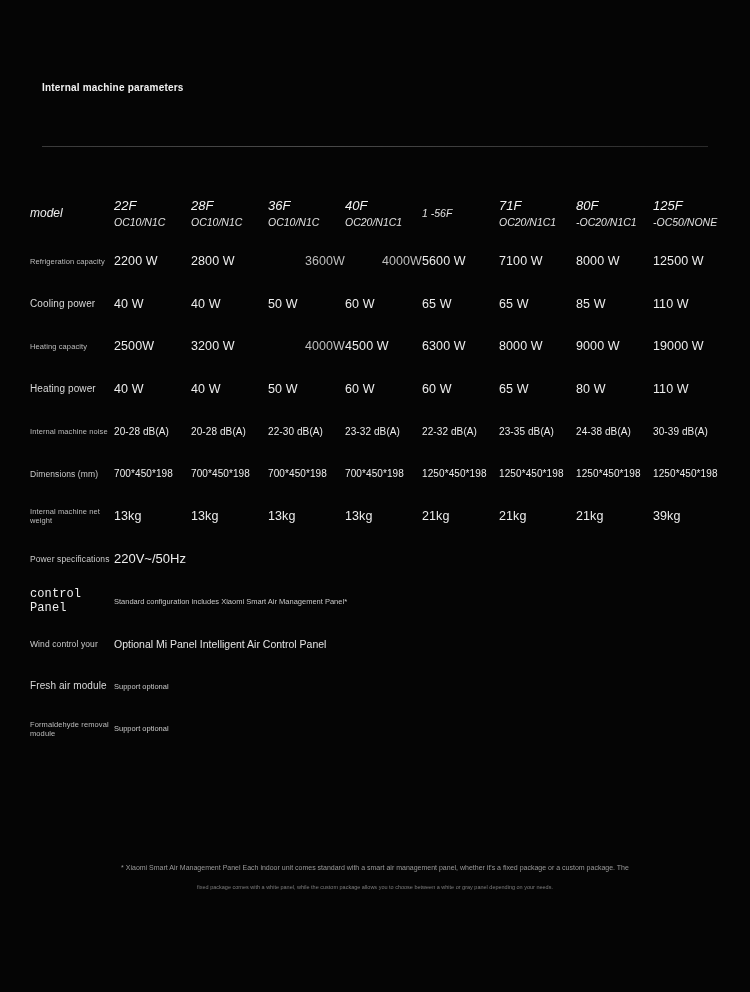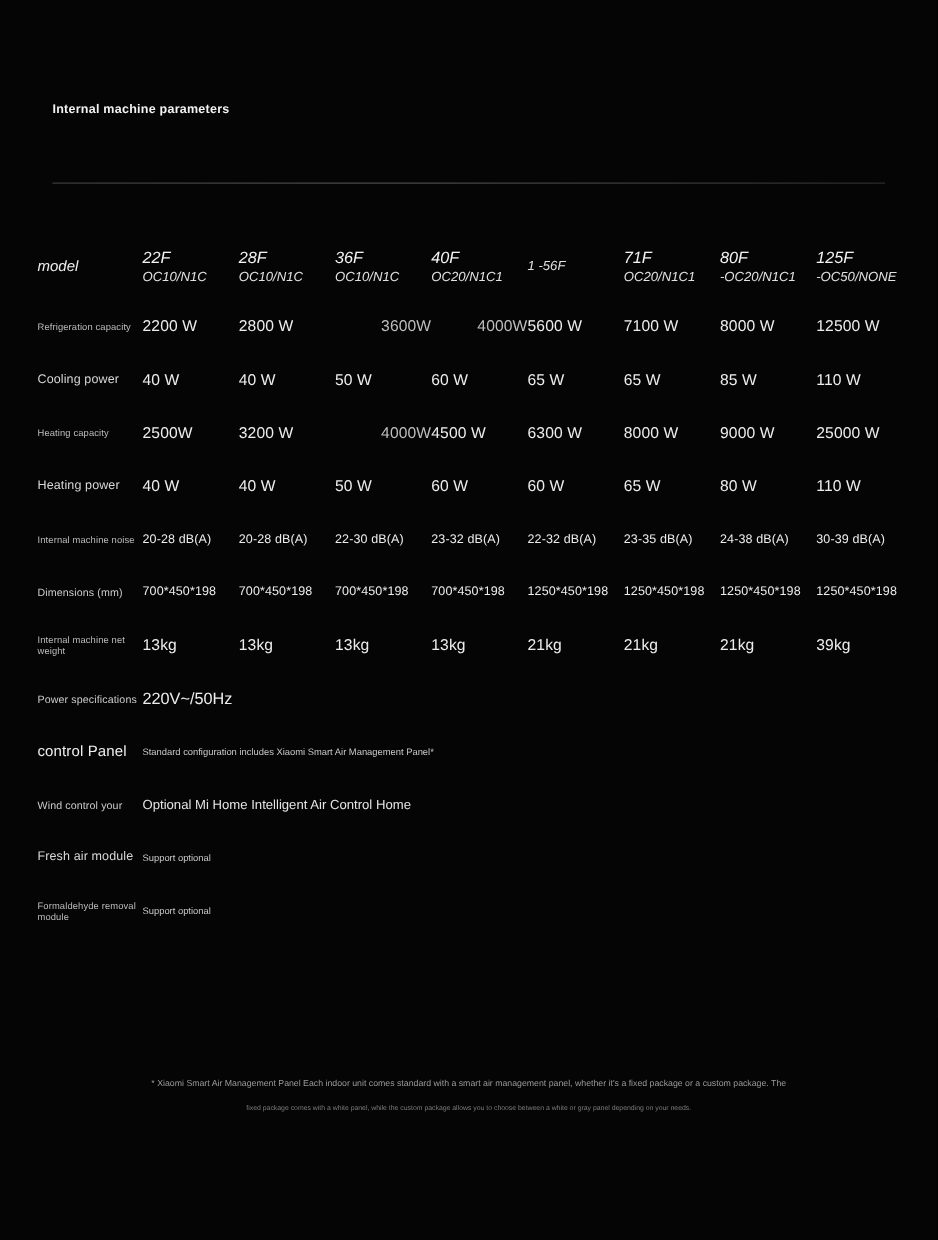--- a/index.html
+++ b/index.html
@@ -59,20 +59,21 @@
   .rowlabel {
     font-size: 10px;
     color: #d8d8d8;
     padding-left: 12px;
     letter-spacing: 0.1px;
     line-height: 1.2;
   }
   .rowlabel.big {
     font-size: 12px;
     color: #efefef;
+    font-family: Liberation Mono, monospace;
   }
   .rowlabel.tiny {
     font-size: 7.5px;
     color: #bdbdbd;
   }
   .rowlabel.small {
     font-size: 8.5px;
     color: #cccccc;
     margin-left: 32px;
   }
@@ -247,21 +248,21 @@
 
       <tr class="datarow">
         <td class="rowlabel tiny">Heating capacity</td>
         <td class="cell">2500W</td>
         <td class="cell">3200 W</td>
         <td class="cell dim">4000W</td>
         <td class="cell">4500 W</td>
         <td class="cell">6300 W</td>
         <td class="cell">8000 W</td>
         <td class="cell">9000 W</td>
-        <td class="cell">25000 W</td>
+        <td class="cell">19000 W</td>
       </tr>
 
       <tr class="datarow">
         <td class="rowlabel">Heating power</td>
         <td class="cell">40 W</td>
         <td class="cell">40 W</td>
         <td class="cell">50 W</td>
         <td class="cell">60 W</td>
         <td class="cell">60 W</td>
         <td class="cell">65 W</td>
@@ -311,21 +312,21 @@
         <td class="merged" colspan="8">220V~/50Hz</td>
       </tr>
 
       <tr class="datarow">
         <td class="rowlabel big">control Panel</td>
         <td class="merged small" colspan="8">Standard configuration includes Xiaomi Smart Air Management Panel*</td>
       </tr>
 
       <tr class="datarow">
         <td class="rowlabel small">Wind control your</td>
-        <td class="merged mid" colspan="8">Optional Mi Home Intelligent Air Control Home</td>
+        <td class="merged mid" colspan="8">Optional Mi Panel Intelligent Air Control Panel</td>
       </tr>
 
       <tr class="datarow">
         <td class="rowlabel">Fresh air module</td>
         <td class="merged small" colspan="8">Support optional</td>
       </tr>
 
 
       <tr class="datarow">
         <td class="rowlabel tiny">Formaldehyde removal module</td>

